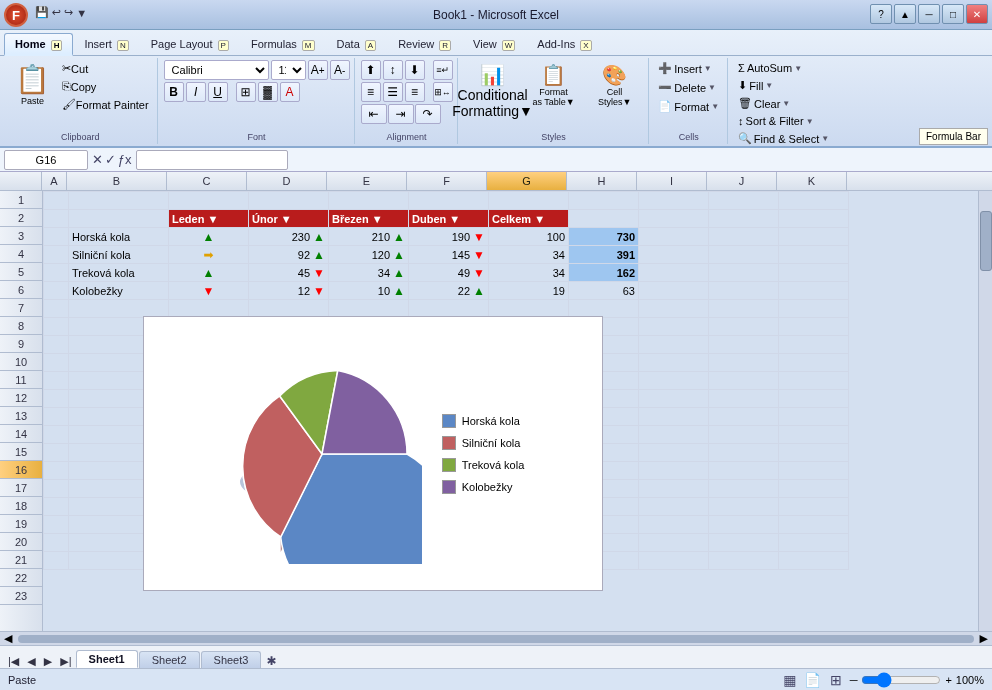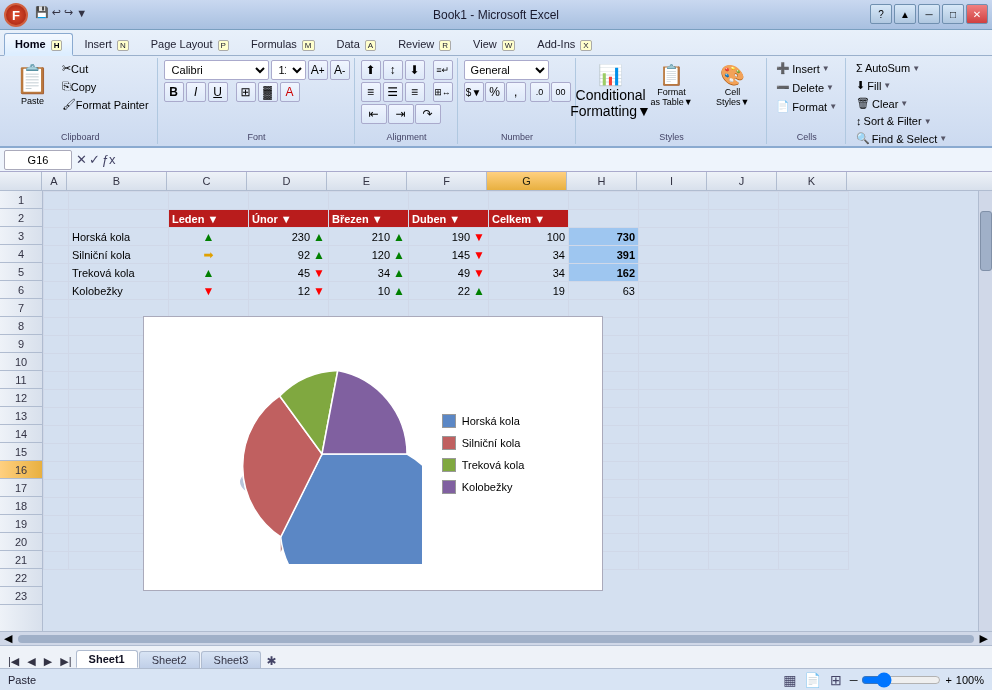--- a/index.html
+++ b/index.html
@@ -130,21 +130,21 @@
       background: none; font-size: 11px; white-space: nowrap;
     }
     .dropdown-arrow { font-size: 8px; color: #556; }
 
     
     #formula-bar {
       display: flex; align-items: center; background: #eef4fc;
       border-bottom: 1px solid #aac; padding: 2px 4px; gap: 4px; height: 24px;
     }
     #name-box {
-      width: 68px; height: 20px; border: 1px solid #aab; border-radius: 2px;
+      width: 84px; height: 20px; border: 1px solid #aab; border-radius: 2px;
       background: white; padding: 1px 3px; font-size: 11px; text-align: center;
     }
     #formula-icons { display: flex; gap: 2px; align-items: center; color: #446; font-size: 13px; }
     #formula-input {
       flex: 1; height: 20px; border: 1px solid #aab; border-radius: 2px;
       background: white; padding: 1px 4px; font-size: 11px;
     }
     .formula-tooltip {
       position: absolute; background: #ffffee; border: 1px solid #aaa;
       padding: 2px 6px; font-size: 11px; z-index: 100; white-space: nowrap;
@@ -329,36 +329,20 @@
           </div>
           <div class="font-row" style="gap:1px;">
             <button class="font-btn" style="width:26px;">⇤</button>
             <button class="font-btn" style="width:26px;">⇥</button>
             <button class="font-btn" style="width:26px;">↷</button>
           </div>
         </div>
         <div class="ribbon-group-label">Alignment</div>
       </div>
 
-      <div class="ribbon-group">
-        <div class="ribbon-group-content" style="flex-direction:column; gap:2px;">
-          <select class="nf-select">
-            <option>General</option>
-          </select>
-          <div class="font-row" style="gap:1px;">
-            <button class="font-btn" style="font-size:10px;">$▼</button>
-            <button class="font-btn">%</button>
-            <button class="font-btn">,</button>
-            <span style="width:2px;"></span>
-            <button class="font-btn" style="font-size:9px;">.0</button>
-            <button class="font-btn" style="font-size:9px;">00</button>
-          </div>
-        </div>
-        <div class="ribbon-group-label">Number</div>
-      </div>
 
       <div class="ribbon-group">
         <div class="ribbon-group-content" style="gap:3px;">
           <div class="style-big-btn">
             <div style="font-size:20px;">📊</div>
             <div style="font-size:14px; text-align:center;">Conditional<br>Formatting▼</div>
           </div>
           <div class="style-big-btn">
             <div style="font-size:20px;">📋</div>
             <div style="font-size:9px; text-align:center;">Format<br>as Table▼</div>
@@ -420,20 +404,24 @@
 
     </div>
   </div>
 
   <div id="formula-bar">
     <input id="name-box" value="G16" style="">
     <div id="formula-icons">
       <span>✕</span>
       <span>✓</span>
       <span>ƒx</span>
+    </div>
+    <div style="position:relative; flex:1;">
+      <input id="formula-input" value="" style="">
+      <div class="formula-tooltip" style="top:-22px; right:0; font-size:10px;">Formula Bar</div>
     </div>
   </div>
 
   <div style="display:flex; flex:1; overflow:hidden; position:relative;">
 
     <div style="display:flex; flex-direction:column; flex:1; overflow:hidden;">
 
       <div id="col-headers">
         <div class="corner-cell"></div>
         <div class="col-header" style="width:25px;">A</div>

